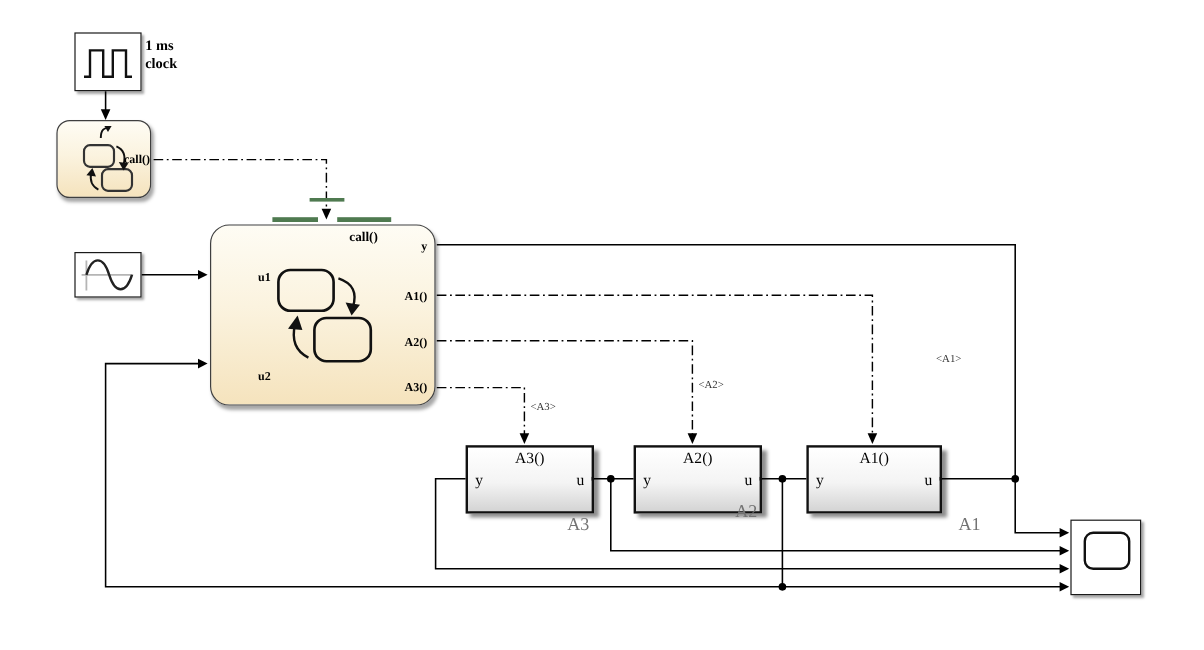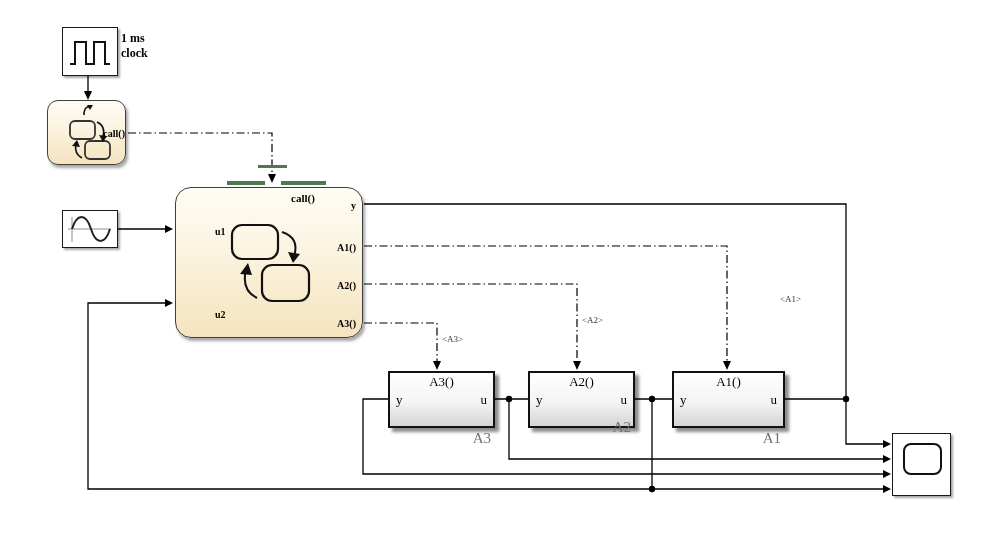--- a/index.html
+++ b/index.html
@@ -177,21 +177,21 @@
     <div class="subport" style="left:6px;top:20px;">y</div>
     <div class="subport" style="right:6px;top:20px;">u</div>
   </div>
   <div class="subsysname" style="left:528px;top:419px;width:103px;">A2</div>
 
   <div class="subsys" style="left:672px;top:371px;width:109px;height:53px;">
     <div class="subport" style="left:0;top:2px;width:100%;text-align:center;">A1()</div>
     <div class="subport" style="left:6px;top:20px;">y</div>
     <div class="subport" style="right:6px;top:20px;">u</div>
   </div>
-  <div class="subsysname" style="left:672px;top:430px;width:109px;">A1</div>
+  <div class="subsysname" style="left:708px;top:430px;width:109px;">A1</div>
 
   <div class="iconblock" style="left:892px;top:433px;width:57px;height:61px;">
     <div class="scopescreen"></div>
   </div>
 
   <div class="wirelabel" style="left:732px;top:294px;margin-left:48px;">&lt;A1&gt;</div>
   <div class="wirelabel" style="left:582px;top:315px;text-align:right;">&lt;A2&gt;</div>
   <div class="wirelabel" style="left:442px;top:334px;text-align:center;">&lt;A3&gt;</div>
 
 </div>

